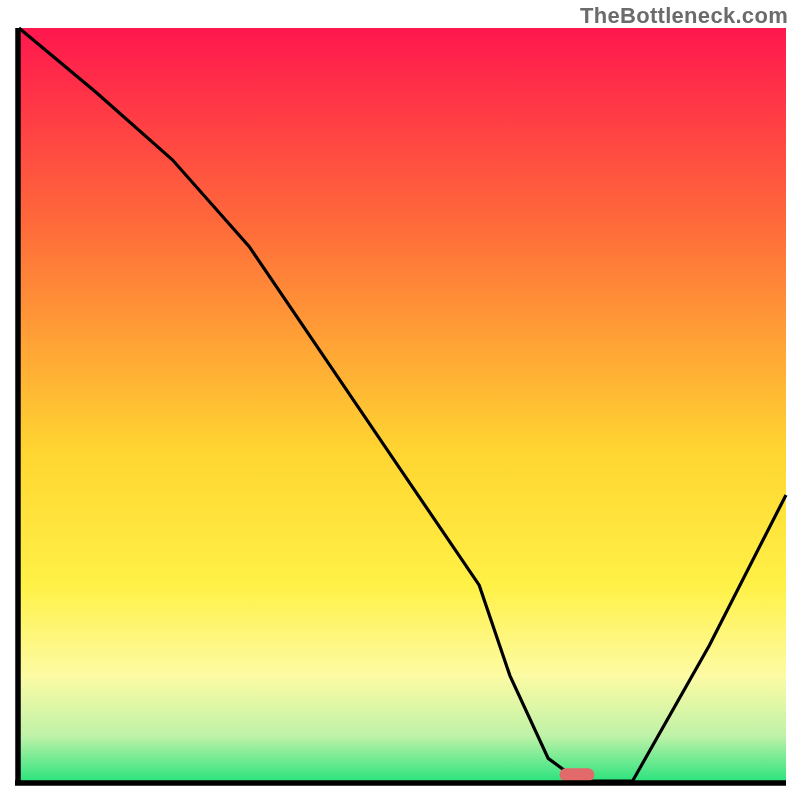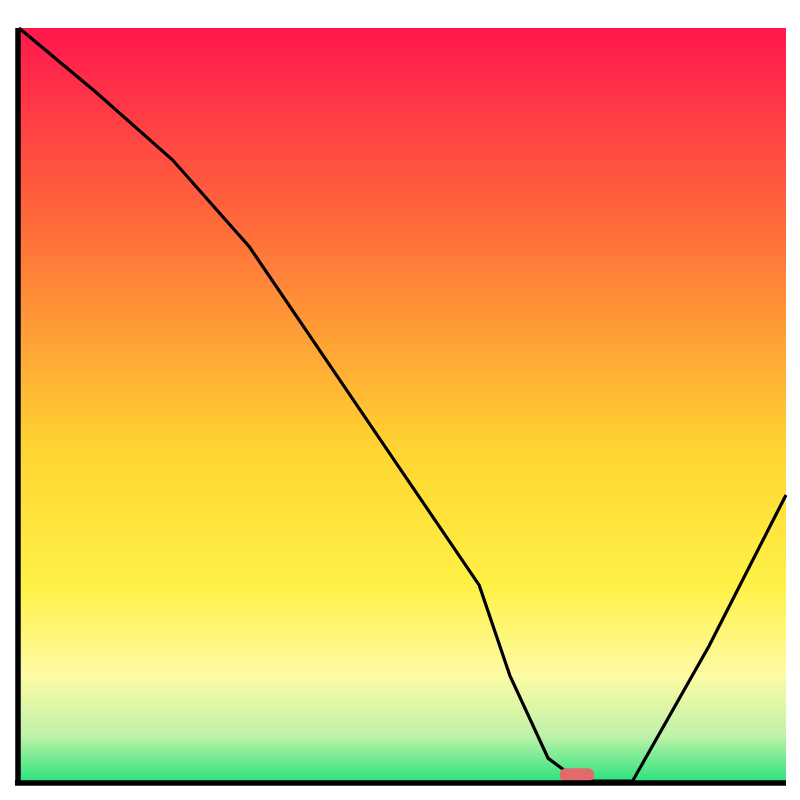--- a/index.html
+++ b/index.html
@@ -27,20 +27,21 @@
   svg.canvas {
     position: absolute;
     left: 0;
     top: 0;
   }
 </style>
 </head>
 <body>
 
 <div class="container">
+  <div class="watermark">TheBottleneck.com</div>
 
   <svg class="canvas" width="800" height="800">
     <defs>
       <linearGradient id="bg-grad" x1="0" y1="0" x2="0" y2="1">
         <stop id="g0" offset="0%" stop-color="#ff174e"></stop>
         <stop id="g1" offset="26%" stop-color="#ff6a3a"></stop>
         <stop id="g2" offset="56%" stop-color="#ffd531"></stop>
         <stop id="g3" offset="74%" stop-color="#fff146"></stop>
         <stop id="g4" offset="86%" stop-color="#fdfba4"></stop>
         <stop id="g5" offset="94%" stop-color="#bff2a8"></stop>

